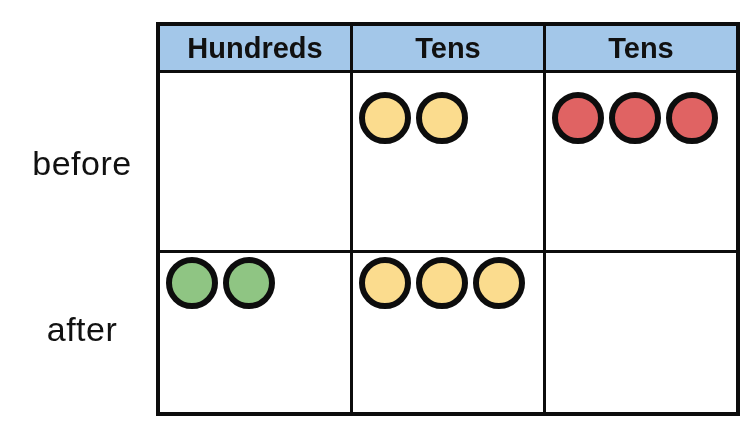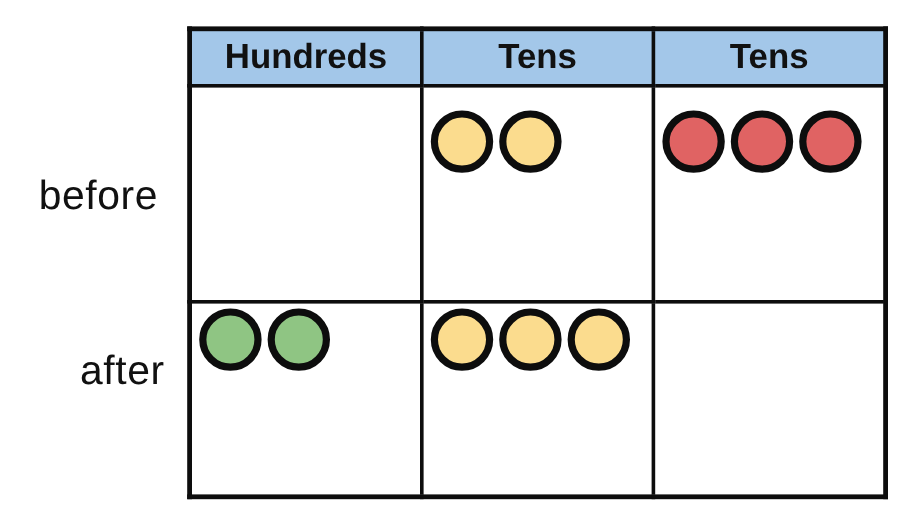--- a/index.html
+++ b/index.html
@@ -20,21 +20,21 @@
     left: 0;
     width: 164px;
     text-align: center;
     font-size: 34px;
     letter-spacing: 0.5px;
     color: #111111;
     line-height: 1;
     user-select: none;
   }
   .label-before { top: 146px; }
-  .label-after  { top: 292px; padding-left: 20px; }
+  .label-after  { top: 312px; }
 
   .pv-table {
     position: absolute;
     left: 156px;
     top: 22px;
     border-collapse: collapse;
     table-layout: fixed;
     background: #ffffff;
     border: 4px solid var(--border-color, #0d0d0d);
   }

